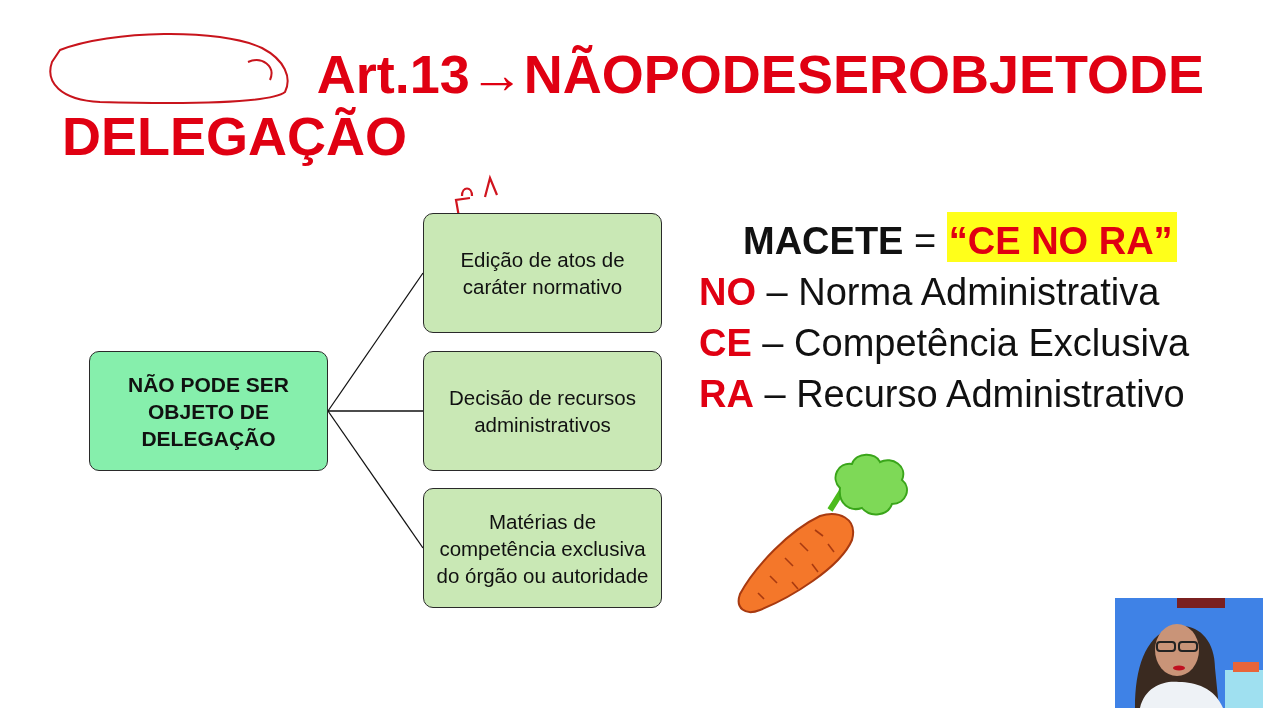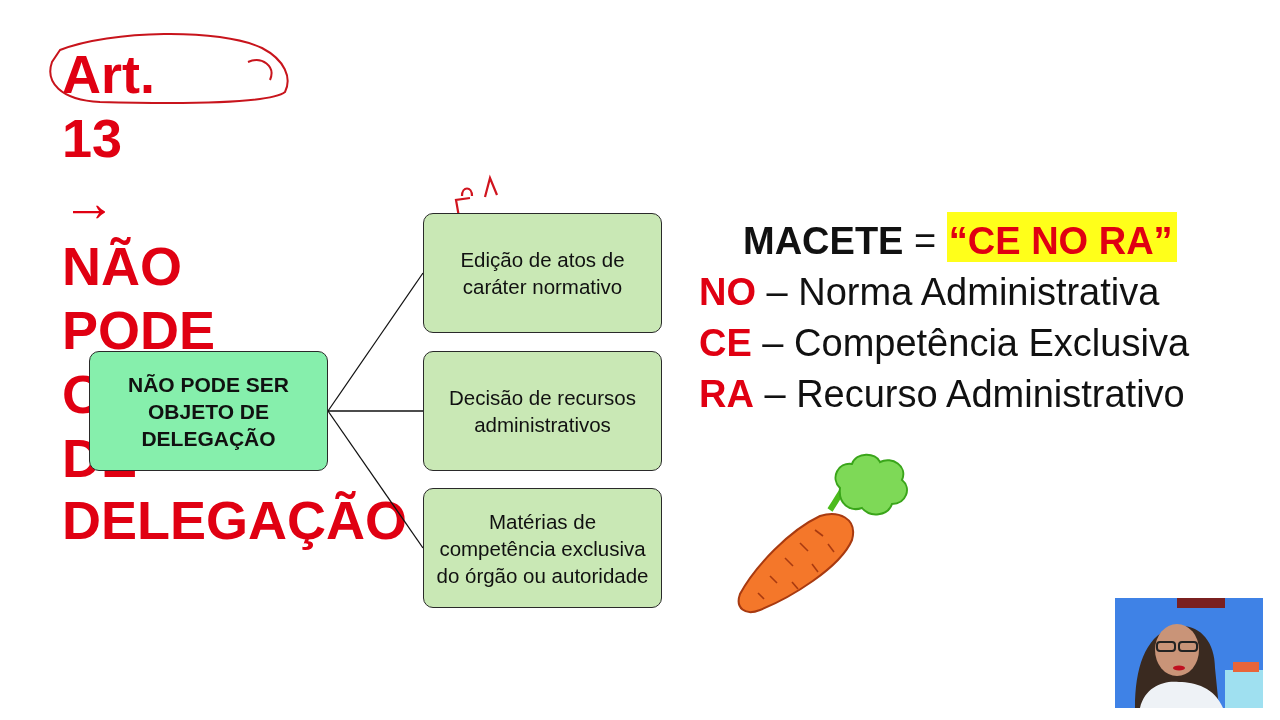--- a/index.html
+++ b/index.html
@@ -1,18 +1,18 @@
 <!DOCTYPE html>
 <html><head>
 <meta charset="utf-8">
 <style>
   html,body{margin:0;padding:0;}
   body{width:1280px;height:720px;background:#ffffff;position:relative;overflow:hidden;font-family:"Liberation Sans",sans-serif;}
   .title{position:absolute;left:62px;top:42px;width:1150px;color:#e00012;font-weight:bold;font-size:54px;line-height:64px;letter-spacing:0px;}
-  .title-row1{display:flex;justify-content:flex-end;width:1142px;flex-direction:column;}
+  .title-row1{display:flex;justify-content:flex-end;width:1142px;}
   .title-row1 span{display:inline-block;}
   .title-row2{margin-top:-2px;}
   .box{position:absolute;border:1.5px solid #2a2a2a;border-radius:10px;display:flex;align-items:center;justify-content:center;text-align:center;box-sizing:border-box;}
   .root{left:89px;top:351px;width:239px;height:120px;background:#86efac;font-weight:bold;font-size:21px;line-height:27px;color:#111;padding:0 14px;}
   .leaf{left:423px;width:239px;background:#c9e8b5;font-size:20.5px;line-height:27px;color:#111;padding:0 10px;}
   .leaf1{top:213px;height:120px;}
   .leaf2{top:351px;height:120px;}
   .leaf3{top:488px;height:120px;}
   svg.connectors{position:absolute;left:0;top:0;width:1280px;height:720px;pointer-events:none;}
   .mnemonic{position:absolute;left:699px;top:216px;font-size:38px;line-height:51px;color:#111;}
@@ -25,20 +25,21 @@
 </head>
 <body>
 
 <div class="title">
   <div class="title-row1">
     <span>Art.</span>
     <span>13</span>
     <span style="font-weight:normal;">→</span>
     <span>NÃO</span>
     <span>PODE</span>
+    <span>SER</span>
     <span>OBJETO</span>
     <span>DE</span>
   </div>
   <div class="title-row2">DELEGAÇÃO</div>
 </div>
 
 <svg class="connectors" viewBox="0 0 1280 720">
   <g stroke="#111" stroke-width="1.3" fill="none">
     <line x1="328" y1="411" x2="423" y2="273"></line>
     <line x1="328" y1="411" x2="423" y2="411"></line>

